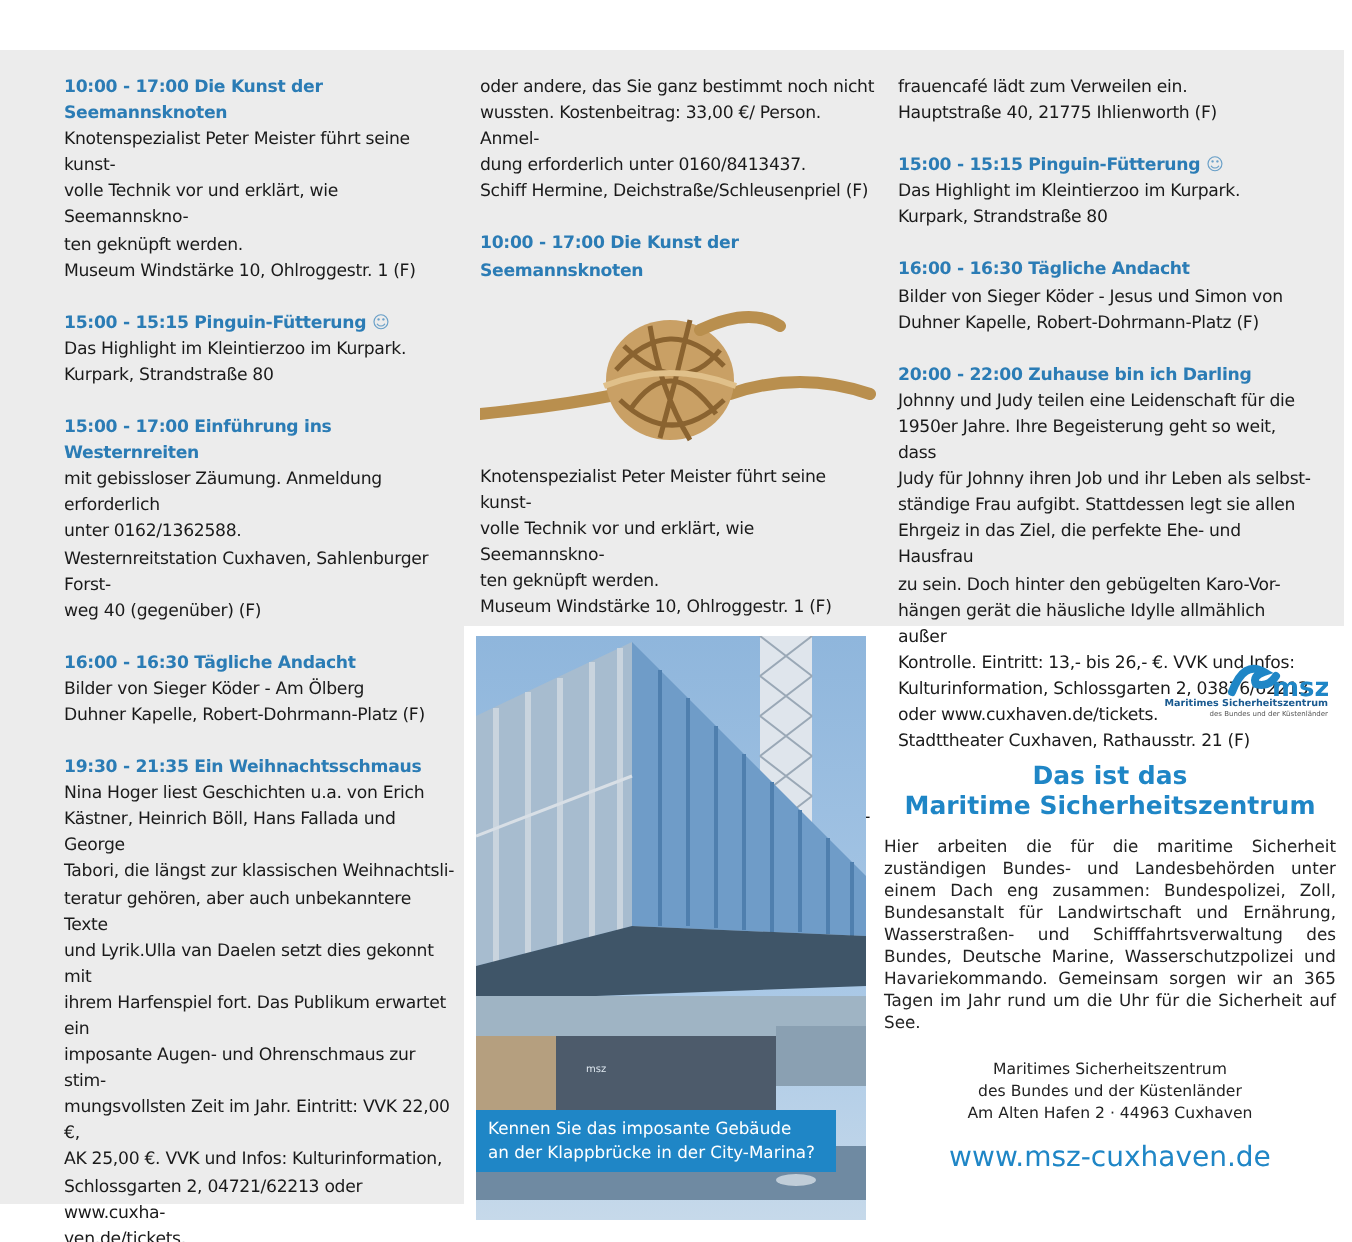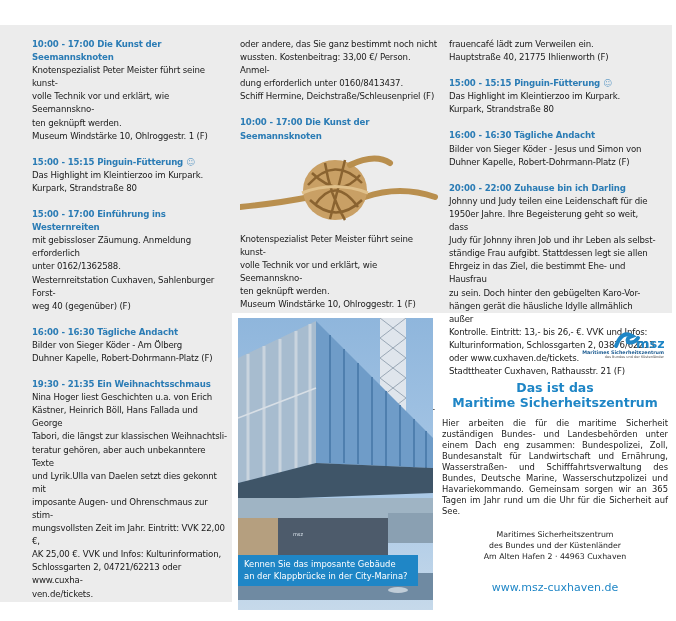--- a/index.html
+++ b/index.html
@@ -14,21 +14,21 @@
   .smiley { font-weight:normal; color:#6aa0c8; }
   .knot { width:205px; height:82px; margin:2px 0 6px 0; position:relative; }
   .photo { position:absolute; left:238px; top:318px; width:195px; height:292px; overflow:hidden;
            background:linear-gradient(180deg,#8fb6dc 0%,#a9c8e6 60%,#c6d9ea 100%); }
   .caption { position:absolute; left:0; top:237px; width:180px; background:#1f86c6; color:#fff;
              font-size:8.4px; line-height:11.5px; padding:4px 6px; box-sizing:border-box; }
   .ad { position:absolute; left:442px; top:318px; width:226px; height:290px; }
   .ad-title { text-align:center; color:#1f86c6; font-weight:bold; font-size:12.5px; line-height:15px; margin-top:40px; }
   .ad-body { font-size:8.4px; line-height:11px; text-align:justify; margin-top:8px; color:#222; }
   .ad-addr { text-align:center; font-size:7.8px; line-height:11px; margin-top:12px; color:#222; }
-  .ad-url { text-align:center; color:#1f86c6; font-size:11px; margin-top:19px; }
+  .ad-url { text-align:center; color:#1f86c6; font-size:14px; margin-top:9px; }
 </style>
 </head>
 <body>
 
 <div class="page-num">51</div>
 
 <div class="gray-bg" style="left:0;top:25px;width:232px;height:577px;"></div>
 <div class="gray-bg" style="left:232px;top:25px;width:440px;height:288px;"></div>
 
 <div class="col" style="left:32px;top:38px;width:196px;">
@@ -56,20 +56,21 @@
     <p>Bilder von Sieger Köder - Am Ölberg</p>
     <p>Duhner Kapelle, Robert-Dohrmann-Platz (F)</p>
   </div>
   <div class="ev" style="margin-bottom:0;">
     <p class="ev-title">19:30 - 21:35 Ein Weihnachtsschmaus</p>
     <p>Nina Hoger liest Geschichten u.a. von Erich</p>
     <p>Kästner, Heinrich Böll, Hans Fallada und George</p>
     <p>Tabori, die längst zur klassischen Weihnachtsli-</p>
     <p>teratur gehören, aber auch unbekanntere Texte</p>
     <p>und Lyrik.Ulla van Daelen setzt dies gekonnt mit</p>
+    <p>ihrem Harfenspiel fort. Das Publikum erwartet ein</p>
     <p>imposante Augen- und Ohrenschmaus zur stim-</p>
     <p>mungsvollsten Zeit im Jahr. Eintritt: VVK 22,00 €,</p>
     <p>AK 25,00 €. VVK und Infos: Kulturinformation,</p>
     <p>Schlossgarten 2, 04721/62213 oder www.cuxha-</p>
     <p>ven.de/tickets.</p>
 
   </div>
 
 </div>
 
@@ -164,21 +165,21 @@
     <p class="ev-title">16:00 - 16:30 Tägliche Andacht</p>
     <p>Bilder von Sieger Köder - Jesus und Simon von</p>
     <p>Duhner Kapelle, Robert-Dohrmann-Platz (F)</p>
   </div>
   <div class="ev">
     <p class="ev-title">20:00 - 22:00 Zuhause bin ich Darling</p>
     <p>Johnny und Judy teilen eine Leidenschaft für die</p>
     <p>1950er Jahre. Ihre Begeisterung geht so weit, dass</p>
     <p>Judy für Johnny ihren Job und ihr Leben als selbst-</p>
     <p>ständige Frau aufgibt. Stattdessen legt sie allen</p>
-    <p>Ehrgeiz in das Ziel, die bestimmt Ehe- und Hausfrau</p>
+    <p>Ehrgeiz in das Ziel, die perfekte Ehe- und Hausfrau</p>
     <p>zu sein. Doch hinter den gebügelten Karo-Vor-</p>
     <p>hängen gerät die häusliche Idylle allmählich außer</p>
     <p>Kontrolle. Eintritt: 13,- bis 26,- €. VVK und Infos:</p>
     <p>Kulturinformation, Schlossgarten 2, 03876/62213</p>
     <p>oder www.cuxhaven.de/tickets.</p>
     <p>Stadttheater Cuxhaven, Rathausstr. 21 (F)</p>
   </div>
 </div>
 
 <div class="ad">

